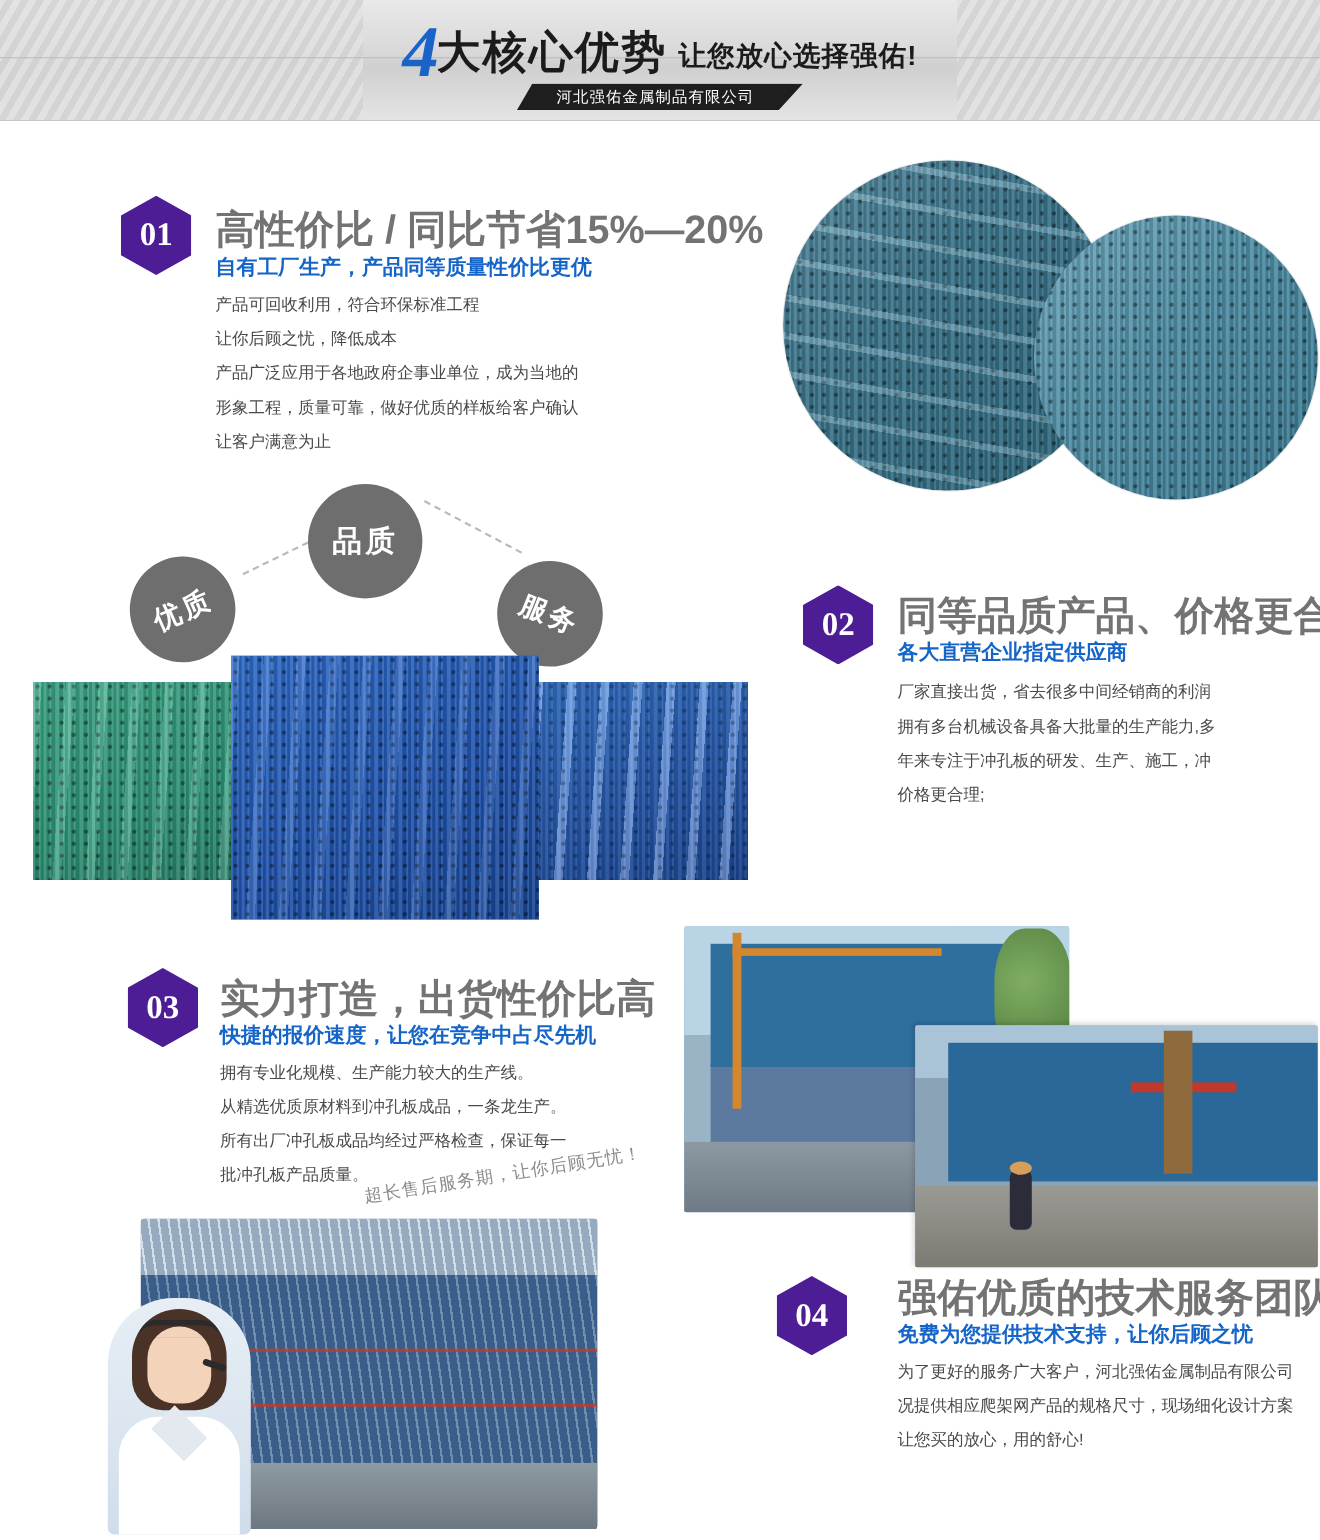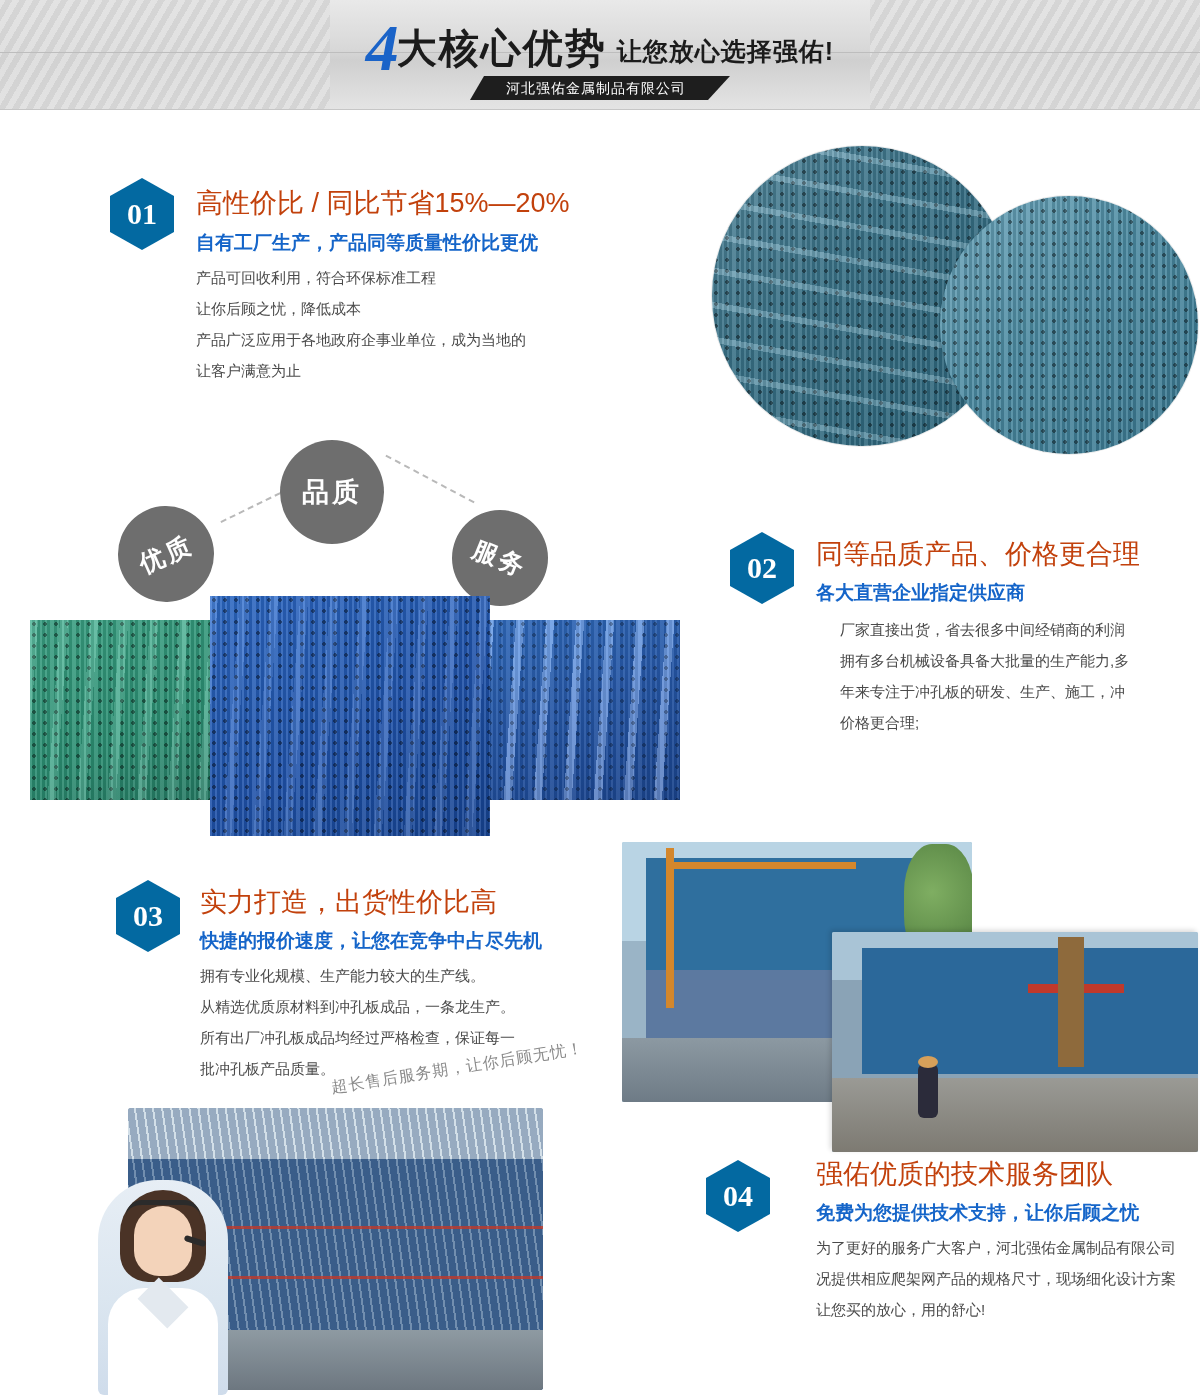--- a/index.html
+++ b/index.html
@@ -48,28 +48,28 @@
     position:absolute; left:50%; transform:translateX(-50%); top:76px;
     height:24px; background:#1e1e1e; color:#ffffff;
     font-size:14px; line-height:24px; padding:0 44px 0 36px;
     letter-spacing:1px;
     clip-path:polygon(14px 0,100% 0,calc(100% - 22px) 100%,0 100%);
   }
 
   
   .hexnum {
     position:absolute; width:64px; height:72px;
-    background:#0369a1;
+    background:#4c1d95;
     clip-path:polygon(50% 0,100% 25%,100% 75%,50% 100%,0 75%,0 25%);
     color:#fff; font-size:30px; font-weight:bold;
     display:flex; align-items:center; justify-content:center;
     font-family:"Liberation Serif","DejaVu Serif",serif;
   }
   .b-title {
-    position:absolute; font-size:27px; font-weight:normal; color:#c2410c; white-space:nowrap;
+    position:absolute; font-size:36px; font-weight:bold; color:#737373; white-space:nowrap;
   }
   .b-sub {
     position:absolute; font-size:19px; font-weight:bold; color:#1565c9; white-space:nowrap;
   }
   .b-body {
     position:absolute; font-size:15px; color:#4a4a4a; line-height:31px;
   }
   .b-body div { white-space:nowrap; }
 
   
@@ -184,20 +184,21 @@
   <div class="hdr-ribbon">河北强佑金属制品有限公司</div>
 </div>
 
 <div class="hexnum" style="left:110px; top:178px;">01</div>
 <div class="b-title" style="left:196px; top:185px;">高性价比 / 同比节省15%—20%</div>
 <div class="b-sub" style="left:196px; top:230px;">自有工厂生产，产品同等质量性价比更优</div>
 <div class="b-body" style="left:196px; top:262px;">
   <div>产品可回收利用，符合环保标准工程</div>
   <div>让你后顾之忧，降低成本</div>
   <div>产品广泛应用于各地政府企事业单位，成为当地的</div>
+  <div>形象工程，质量可靠，做好优质的样板给客户确认</div>
   <div>让客户满意为止</div>
 </div>
 
 <div class="photo circ c1">
   <div class="perf"></div>
     <div class="slats"></div>
 </div>
 <div class="photo circ c2">
   <div class="perf"></div>
 </div>
@@ -217,21 +218,21 @@
     <div class="perf" style="opacity:.7"></div>
   </div>
 <div class="photo p-blue-big">
     <div class="perf"></div>
     <div class="wave" style="opacity:.35"></div>
   </div>
 
 <div class="hexnum" style="left:730px; top:532px;">02</div>
 <div class="b-title" style="left:816px; top:536px;">同等品质产品、价格更合理</div>
 <div class="b-sub" style="left:816px; top:580px;">各大直营企业指定供应商</div>
-<div class="b-body" style="left:816px; top:614px;margin-left:24px;">
+<div class="b-body" style="left:816px; top:614px;">
   <div>厂家直接出货，省去很多中间经销商的利润</div>
   <div>拥有多台机械设备具备大批量的生产能力,多</div>
   <div>年来专注于冲孔板的研发、生产、施工，冲</div>
   <div>价格更合理;</div>
 </div>
 
 <div class="hexnum" style="left:116px; top:880px;">03</div>
 <div class="b-title" style="left:200px; top:884px;">实力打造，出货性价比高</div>
 <div class="b-sub" style="left:200px; top:928px;">快捷的报价速度，让您在竞争中占尽先机</div>
 <div class="b-body" style="left:200px; top:960px;">

